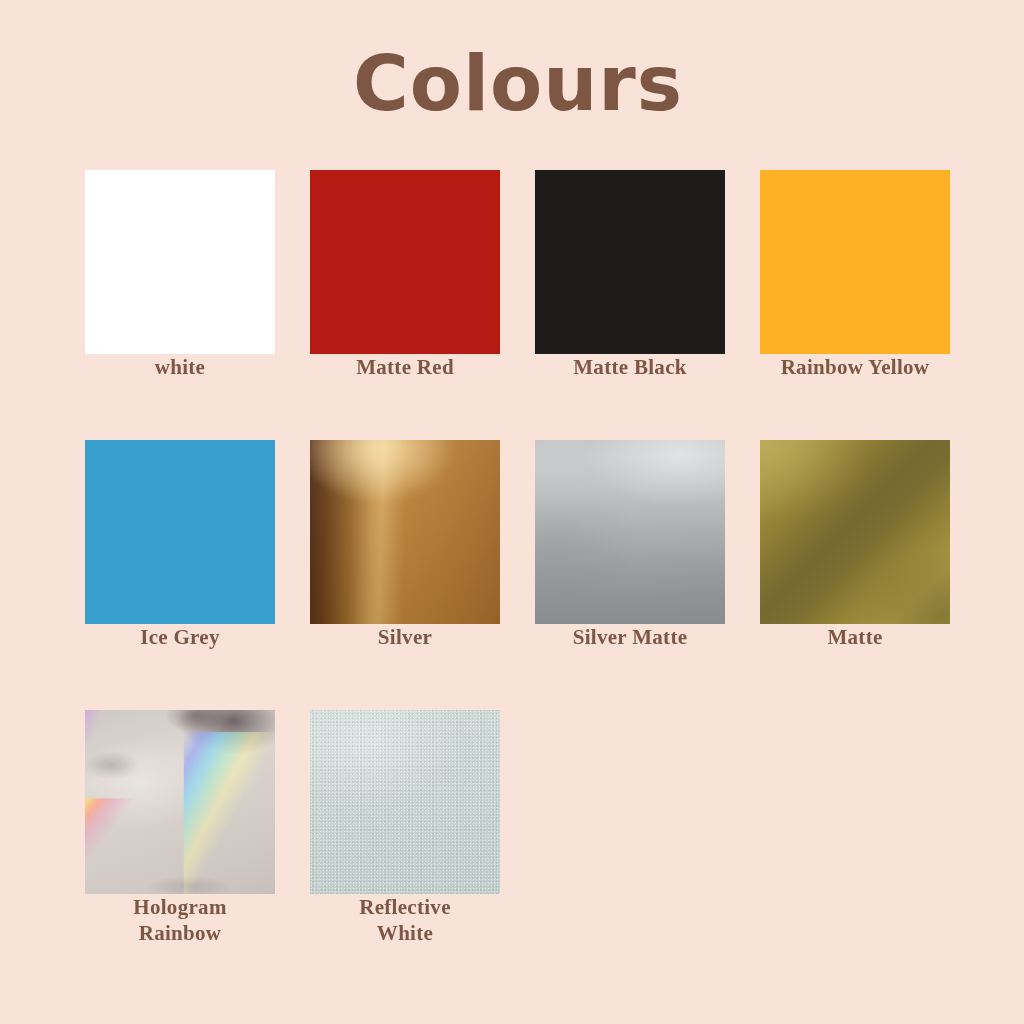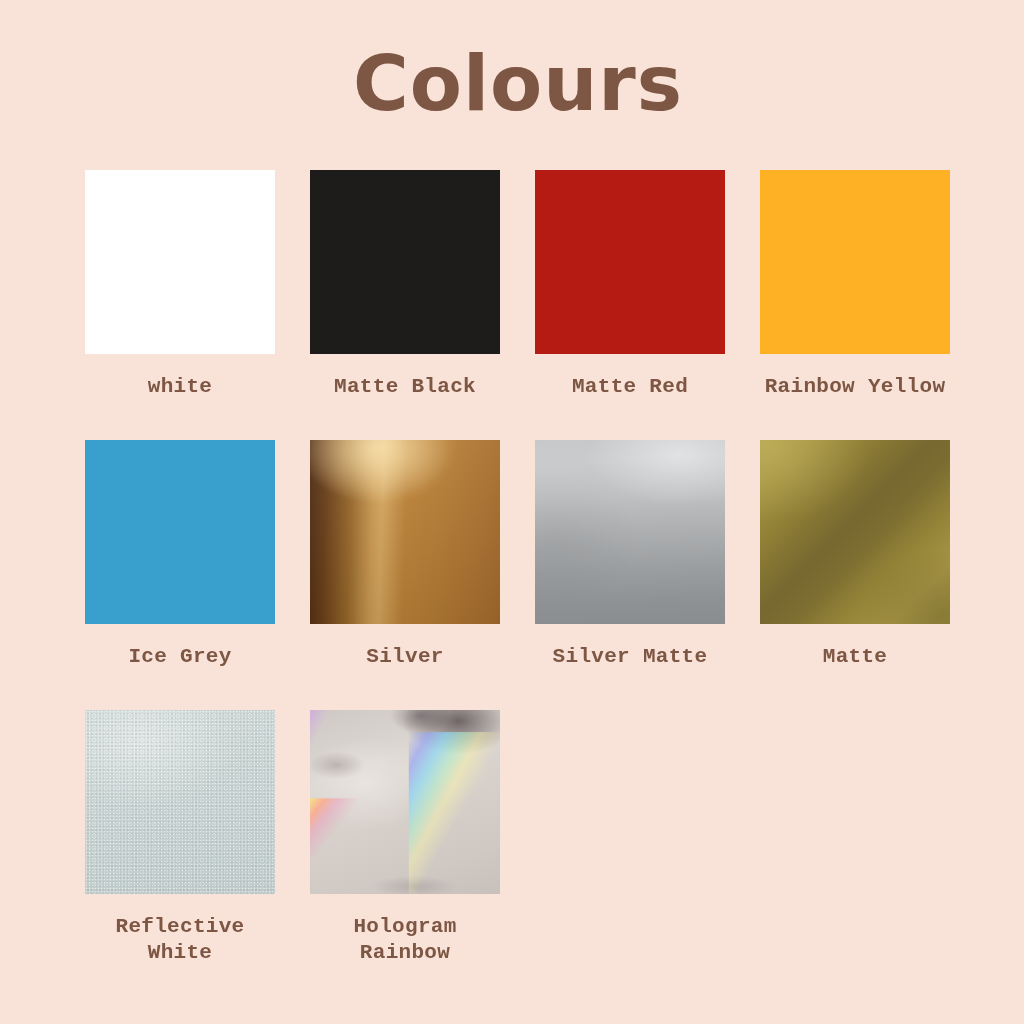--- a/index.html
+++ b/index.html
@@ -56,24 +56,23 @@
 
   .swatch {
     width: 190px;
     height: 184px;
     display: block;
     position: relative;
     overflow: hidden;
   }
 
   .label {
-    margin-top: 20px;
     width: 190px;
     text-align: center;
-    font-family: Liberation Mono, monospace;
+    font-family: Liberation Serif, serif;
     font-size: 21px;
     font-weight: 700;
     color: #7E5644;
     line-height: 1.25;
     letter-spacing: 0.3px;
     white-space: pre-line;
   }
 
   
   .sw-white        { background: #FFFFFF; }
@@ -224,30 +223,30 @@
   <div id="title">Colours</div>
 
   <div id="grid">
 
     <div class="cell">
       <div class="swatch sw-white"></div>
       <div class="label">white</div>
     </div>
 
     <div class="cell">
+      <div class="swatch sw-matte-red"></div>
+      <div class="label">Matte Red</div>
+    </div>
+
+    <div class="cell">
       <div class="swatch sw-matte-black"></div>
       <div class="label">Matte Black</div>
     </div>
 
     <div class="cell">
-      <div class="swatch sw-matte-red"></div>
-      <div class="label">Matte Red</div>
-    </div>
-
-    <div class="cell">
       <div class="swatch sw-signal-yellow"></div>
       <div class="label">Rainbow Yellow</div>
     </div>
 
 
     <div class="cell">
       <div class="swatch sw-ice-blue"></div>
       <div class="label">Ice Grey</div>
     </div>
 
@@ -257,37 +256,37 @@
     </div>
 
     <div class="cell">
       <div class="swatch sw-silver-grey"></div>
       <div class="label">Silver Matte</div>
     </div>
 
     <div class="cell">
       <div class="swatch sw-gold"></div>
       <div class="label">Matte</div>
-    </div>
-
-    <div class="cell">
-      <div class="swatch sw-reflective-white">
-        <div class="rw-sheen"></div>
-      </div>
-      <div class="label">Reflective
-White</div>
     </div>
 
     <div class="cell">
       <div class="swatch sw-hologram">
         <div class="holo-layer holo-base"></div>
         <div class="holo-layer holo-sheen"></div>
         <div class="holo-layer holo-dark"></div>
         <div class="holo-layer holo-streak-top"></div>
         <div class="holo-layer holo-streak-right"></div>
         <div class="holo-layer holo-streak-bottom"></div>
       </div>
       <div class="label">Hologram
 Rainbow</div>
     </div>
 
+    <div class="cell">
+      <div class="swatch sw-reflective-white">
+        <div class="rw-sheen"></div>
+      </div>
+      <div class="label">Reflective
+White</div>
+    </div>
+
   </div>
 </div>
 
 </body></html>

